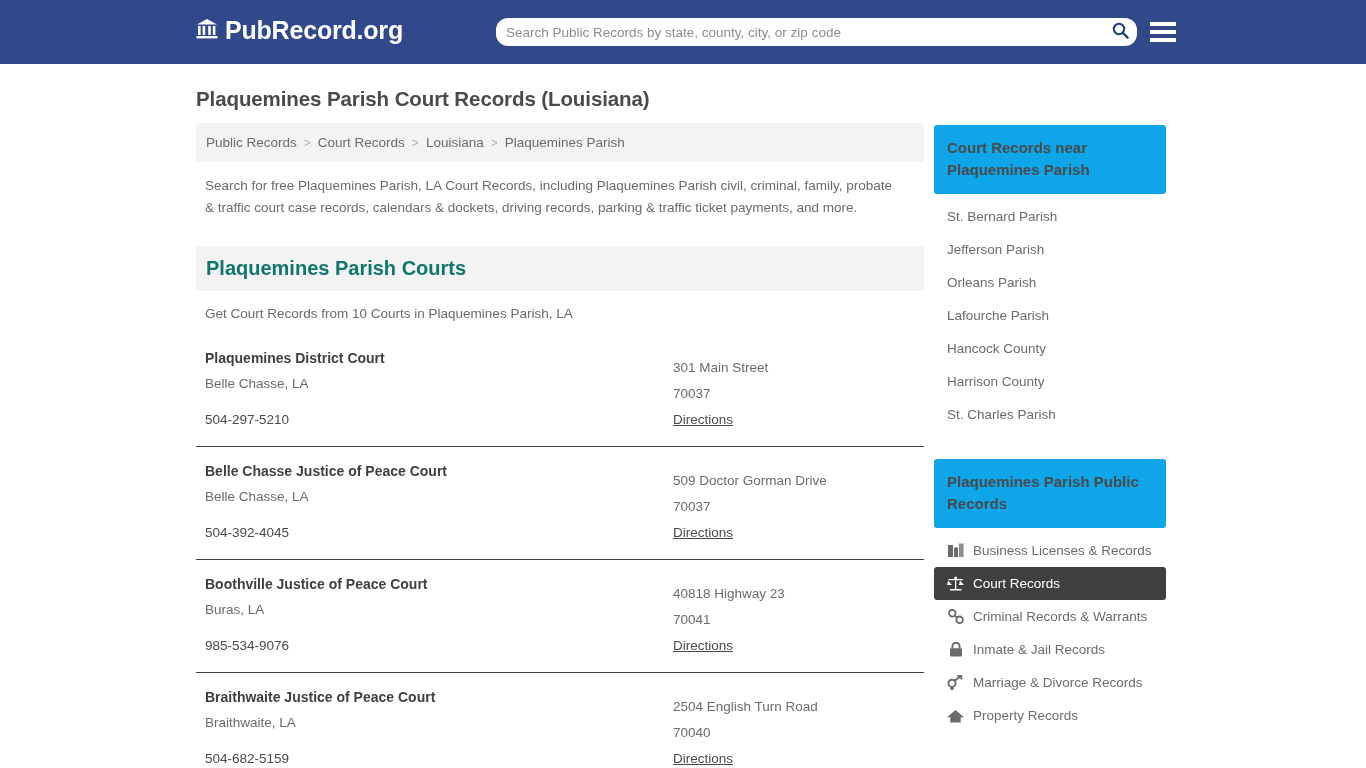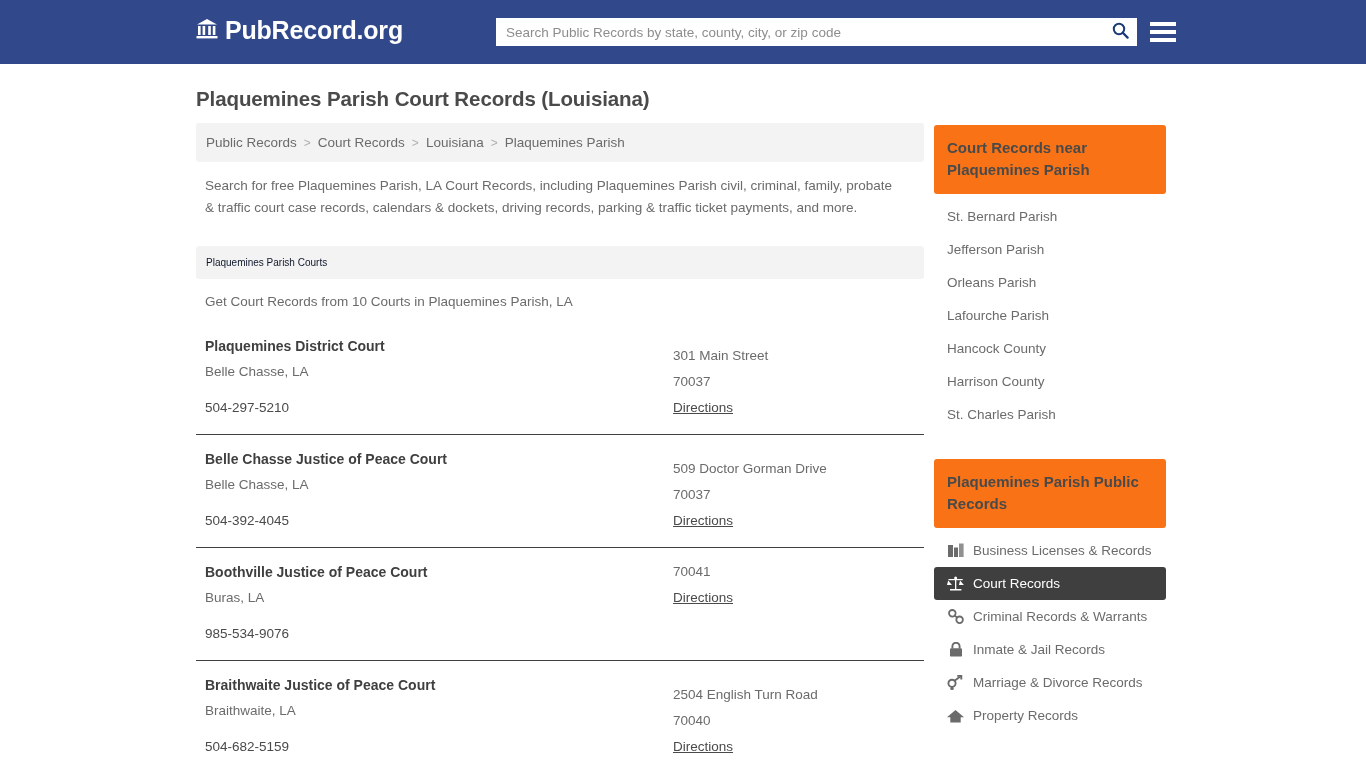--- a/index.html
+++ b/index.html
@@ -40,20 +40,21 @@
   }
   .search-wrap {
     position: absolute;
     left: 496px;
     top: 18px;
     width: 641px;
     height: 28px;
     background: #ffffff;
     display: flex;
     align-items: center;
+    border-radius: 12px;
   }
   .search-input {
     flex: 1;
     border: none;
     outline: none;
     height: 100%;
     padding: 0 10px;
     font-family: "Liberation Sans", sans-serif;
     font-size: 13.5px;
     color: #333333;
@@ -149,23 +150,23 @@
     color: #6b6b6b;
     padding: 13px 9px 0 9px;
     width: 707px;
   }
 
   .section-head {
     margin-top: 28px;
     background: #f3f3f3;
     border-radius: 3px;
     padding: 11px 10px;
-    font-size: 10px;
-    font-weight: normal;
-    color: #0f172a;
+    font-size: 20px;
+    font-weight: bold;
+    color: #0f766e;
   }
   .section-sub {
     padding: 15px 9px 0 9px;
     font-size: 13.5px;
     color: #6b6b6b;
   }
 
   
   .court-list { margin-top: 13px; }
   .court-row {
@@ -197,21 +198,21 @@
     font-size: 13.5px;
     color: #4a4a4a;
     line-height: 26px;
     text-decoration: underline;
     cursor: pointer;
     display: inline-block;
   }
 
   
   .side-head {
-    background: #f97316;
+    background: #0ea5e9;
     border-radius: 3px;
     padding: 12px 13px 13px 13px;
     font-size: 15px;
     font-weight: bold;
     color: #4a4a4a;
     line-height: 22px;
   }
   .side-list { margin-top: 6px; }
   .side-item {
     display: flex;
@@ -322,20 +323,21 @@
             <div><a class="directions" href="#">Directions</a></div>
           </div>
         </div>
         <div class="court-row">
           <div class="court-left">
             <div class="court-name">Boothville Justice of Peace Court</div>
             <div class="court-city">Buras, LA</div>
             <div class="court-phone">985-534-9076</div>
           </div>
           <div class="court-right">
+            <div class="court-street">40818 Highway 23</div>
             <div class="court-zip">70041</div>
             <div><a class="directions" href="#">Directions</a></div>
           </div>
         </div>
         <div class="court-row">
           <div class="court-left">
             <div class="court-name">Braithwaite Justice of Peace Court</div>
             <div class="court-city">Braithwaite, LA</div>
             <div class="court-phone">504-682-5159</div>
           </div>

